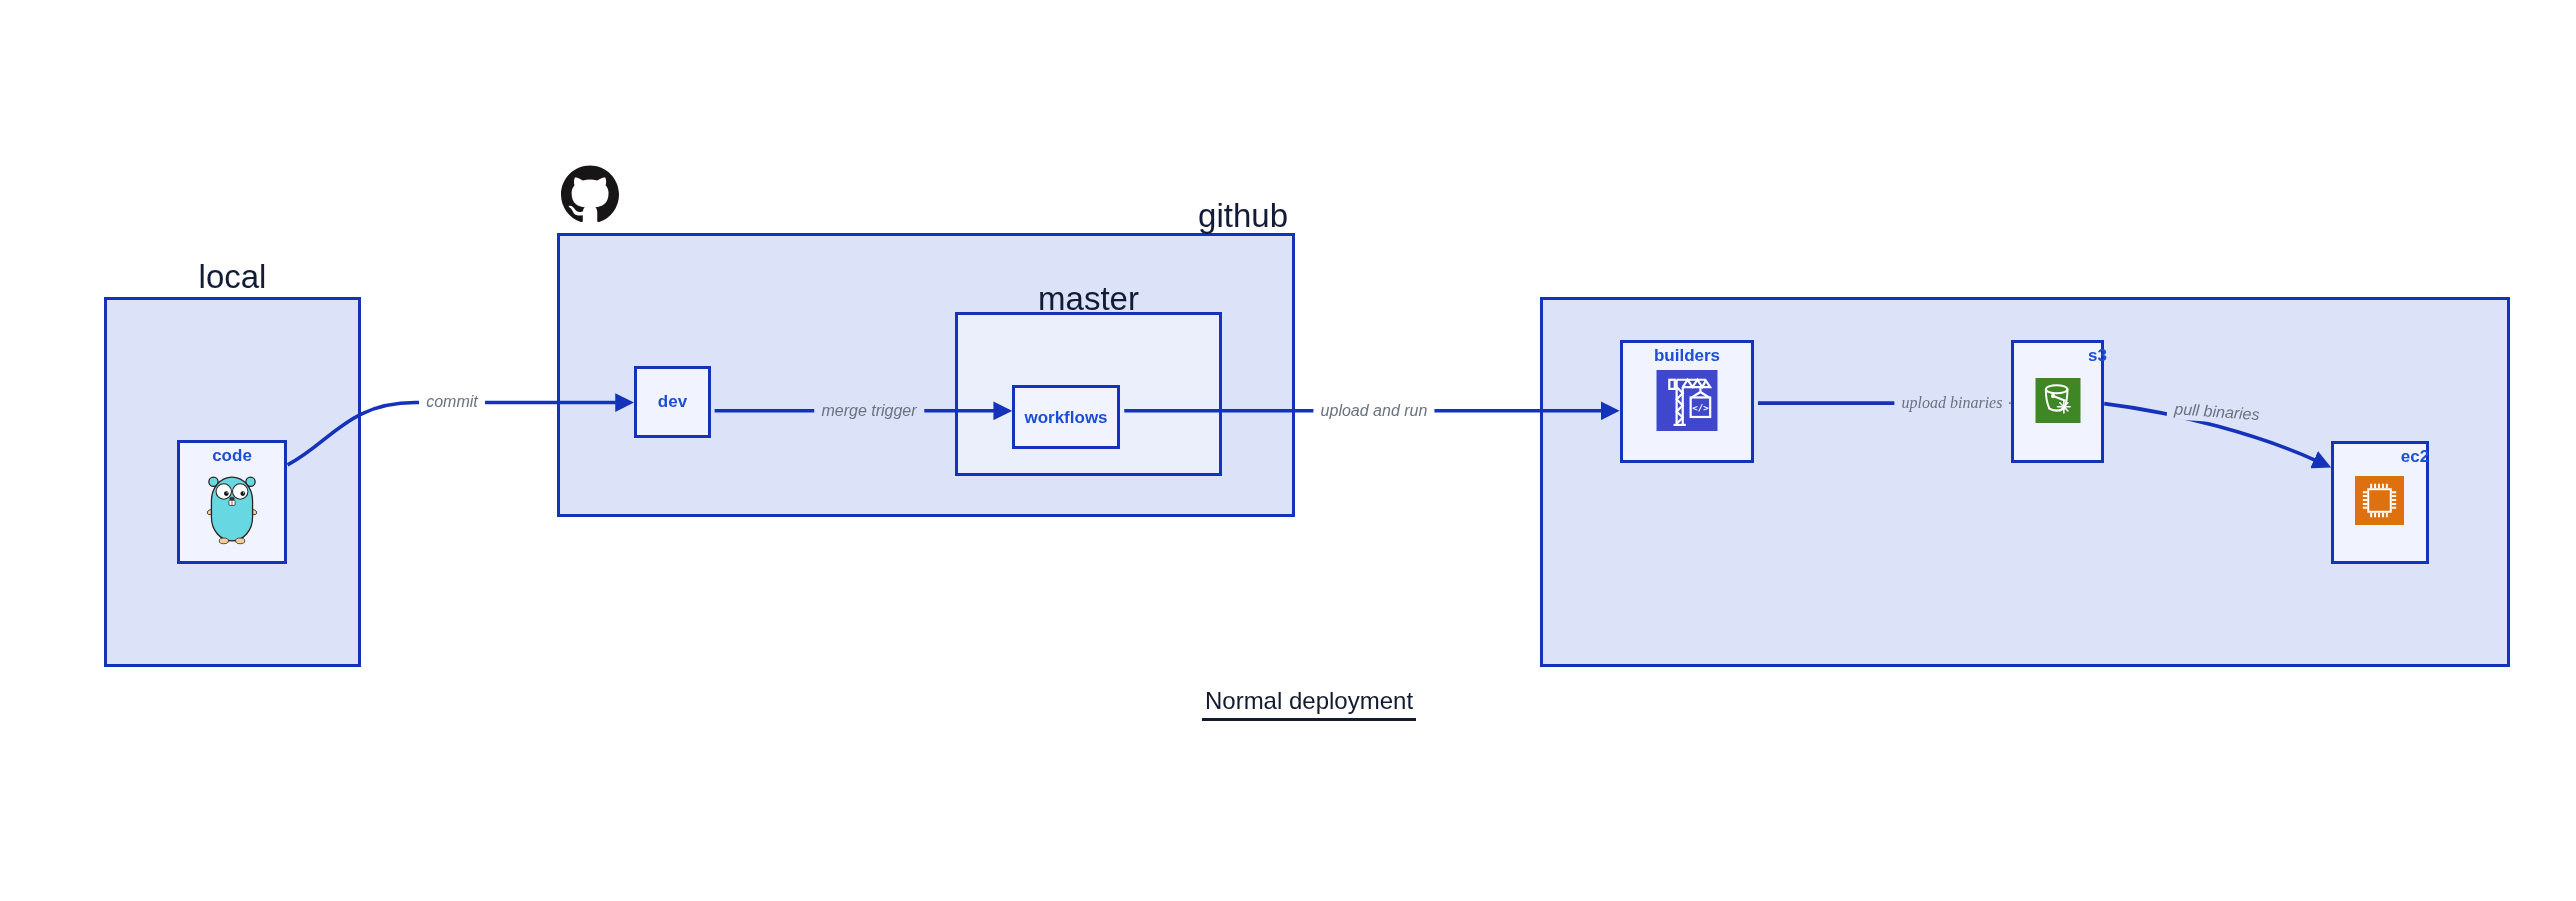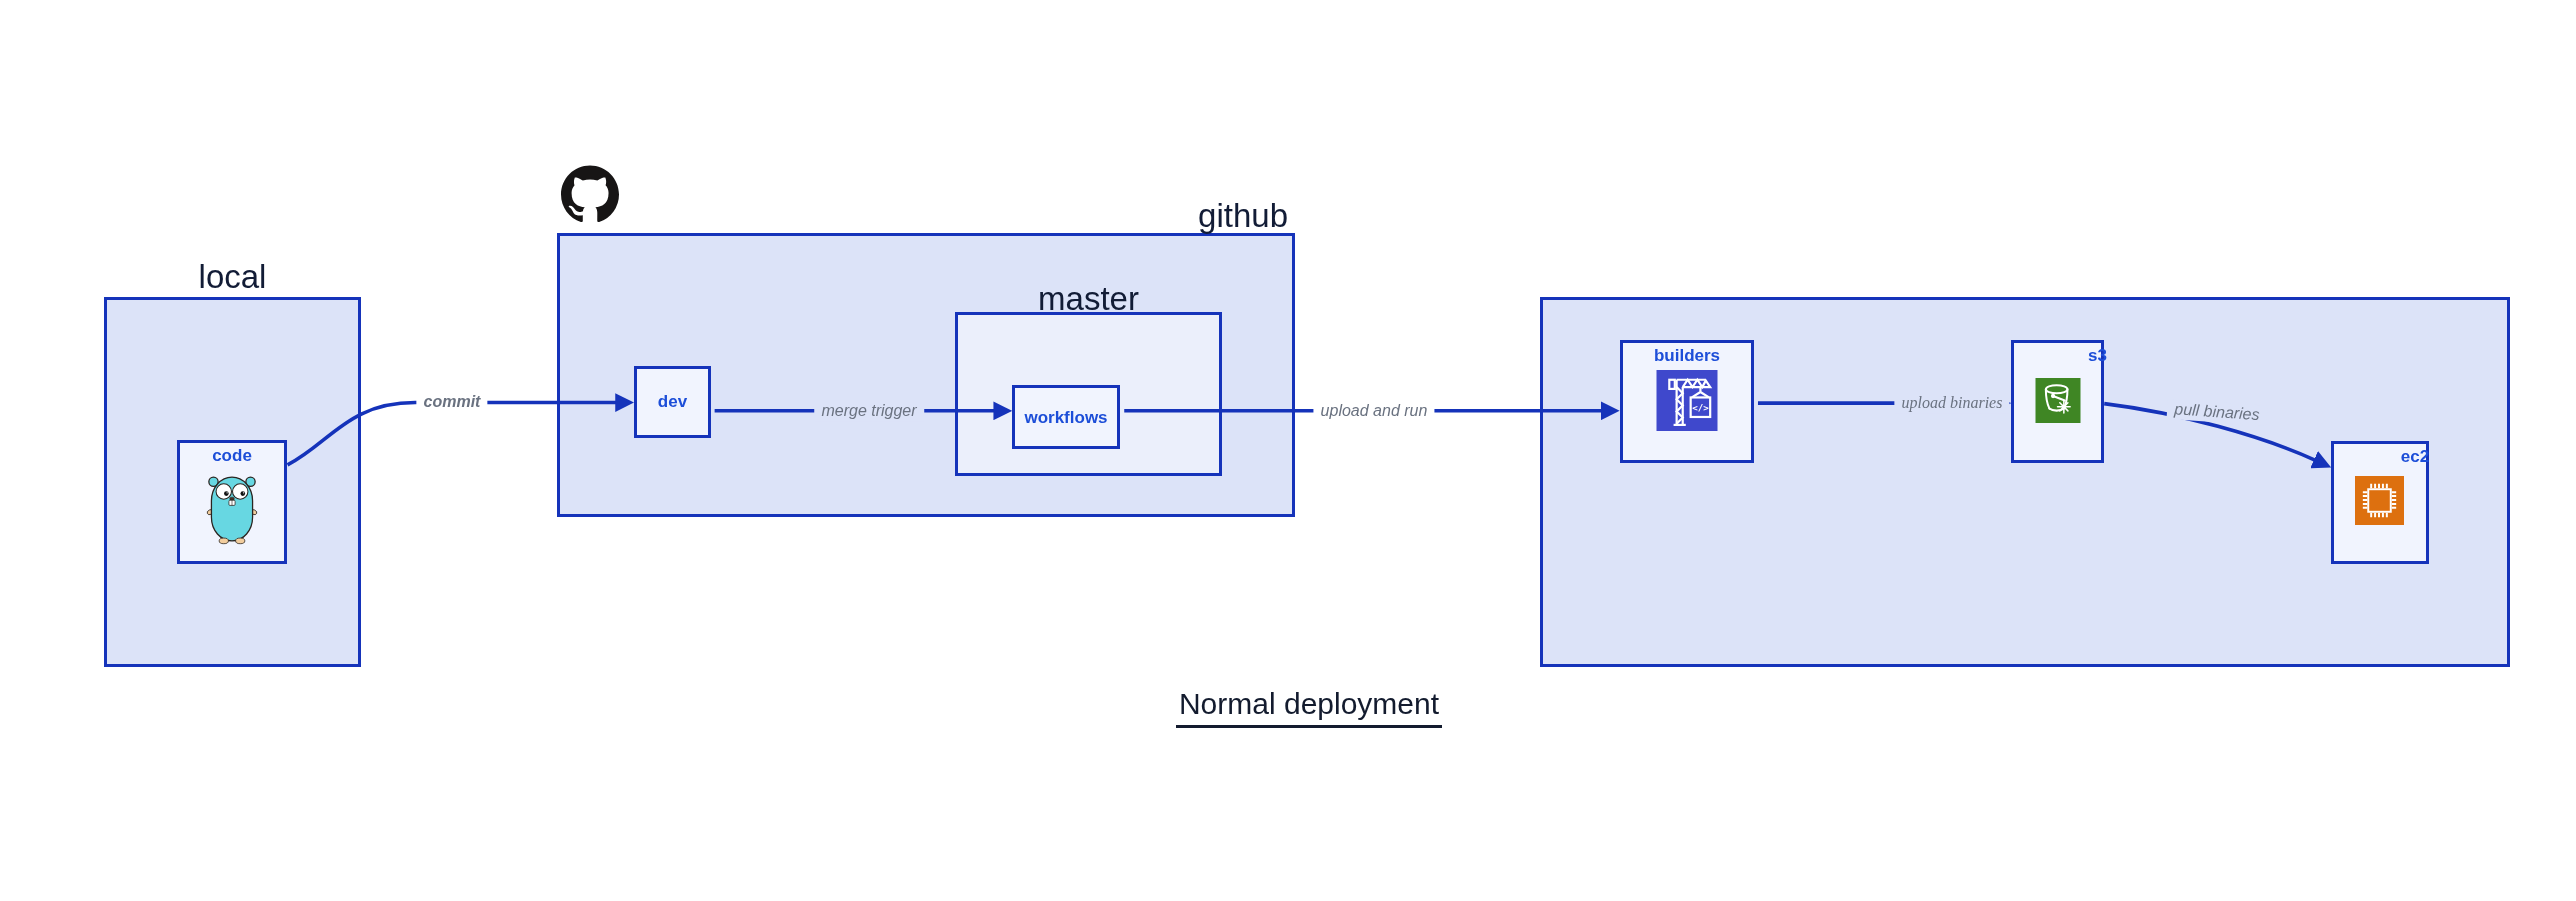--- a/index.html
+++ b/index.html
@@ -23,21 +23,21 @@
   .right{text-align:right;}
   .nlabel{position:absolute;font-size:17px;font-weight:bold;color:#1d4ed8;text-align:center;line-height:1.1;}
   .edges{position:absolute;left:0;top:0;}
   .elabel{
     position:absolute;white-space:nowrap;font-style:italic;font-size:16px;color:var(--gray);
     transform:translate(-50%,-50%);padding:1px 7.2px;line-height:1.1;
   }
   .icon{position:absolute;}
   .title{position:absolute;left:1113px;top:687px;width:392px;text-align:center;}
   .title span{
-    display:inline-block;font-size:30px;color:#131B2E;letter-spacing:0px;
+    display:inline-block;font-size:24px;color:#131B2E;letter-spacing:0px;
     border-bottom:3.6px solid #131B2E;padding:0 3.1px 3.1px 3.1px;line-height:1.15;
   }
 </style>
 </head>
 <body>
 
 <div class="canvas">
 
   <div class="container" style="left:104px;top:297px;width:257px;height:370px;"></div>
   <div class="container" style="left:557px;top:233px;width:738px;height:284px;"></div>
@@ -70,21 +70,21 @@
     </defs>
     <g stroke="#1533BA" stroke-width="7" fill="none">
       <path d="M 558 902 C 642 858 676 781 806 781 L 1197 781" marker-end="url(#arrow)"></path>
       <path d="M 1387 797 L 1931 797" marker-end="url(#arrow)"></path>
       <path d="M 2182 797 L 3110 797" marker-end="url(#arrow)"></path>
       <path d="M 3412 782 L 3870 782" marker-end="url(#arrow)"></path>
       <path d="M 4084 783 C 4230 801 4390 846 4494 893" marker-end="url(#arrow)"></path>
     </g>
   </svg>
 
-  <div class="elabel" style="left:452px;top:402px;background:#ffffff;font-weight:bold;">commit</div>
+  <div class="elabel" style="left:452px;top:402px;background:#ffffff;">commit</div>
   <div class="elabel" style="left:869px;top:411px;background:var(--outer);">merge trigger</div>
   <div class="elabel" style="left:1374px;top:411px;background:#ffffff;">upload and run</div>
   <div class="elabel" style="left:1952px;top:403px;background:var(--outer);font-family:Liberation Serif, serif;">upload binaries</div>
   <div class="elabel" style="left:2217px;top:412px;background:var(--outer);transform:translate(-50%,-50%) rotate(4deg);">pull binaries</div>
 
   <div class="icon" style="left:561px;top:165px;">
     <svg width="58" height="59" viewBox="0 0 16 16">
       <path fill="#171515" d="M8 0C3.58 0 0 3.58 0 8c0 3.54 2.29 6.53 5.47 7.59.4.07.55-.17.55-.38 0-.19-.01-.82-.01-1.49-2.01.37-2.53-.49-2.69-.94-.09-.23-.48-.94-.82-1.13-.28-.15-.68-.52-.01-.53.63-.01 1.08.58 1.23.82.72 1.21 1.87.87 2.33.66.07-.52.28-.87.51-1.07-1.78-.2-3.64-.89-3.64-3.95 0-.87.31-1.59.82-2.15-.08-.2-.36-1.02.08-2.12 0 0 .67-.21 2.2.82.64-.18 1.32-.27 2-.27s1.36.09 2 .27c1.53-1.04 2.2-.82 2.2-.82.44 1.1.16 1.92.08 2.12.51.56.82 1.27.82 2.15 0 3.07-1.87 3.75-3.65 3.95.29.25.54.73.54 1.48 0 1.07-.01 1.93-.01 2.2 0 .21.15.46.55.38A8.01 8.01 0 0 0 16 8c0-4.42-3.58-8-8-8z"></path>
     </svg>
   </div>

